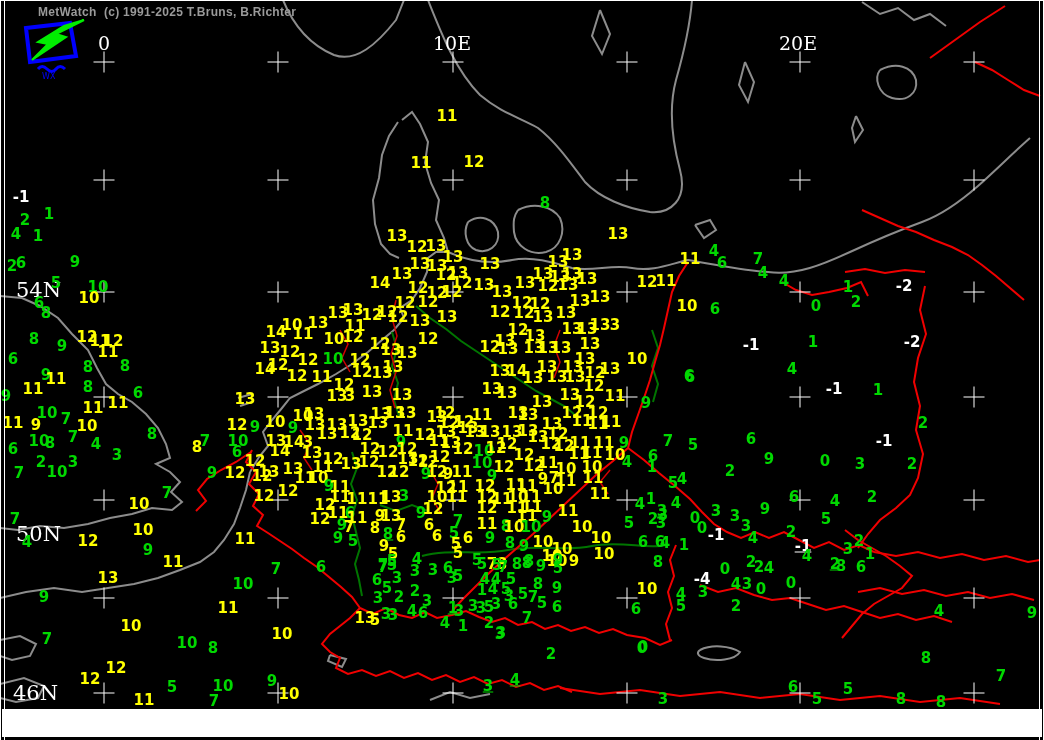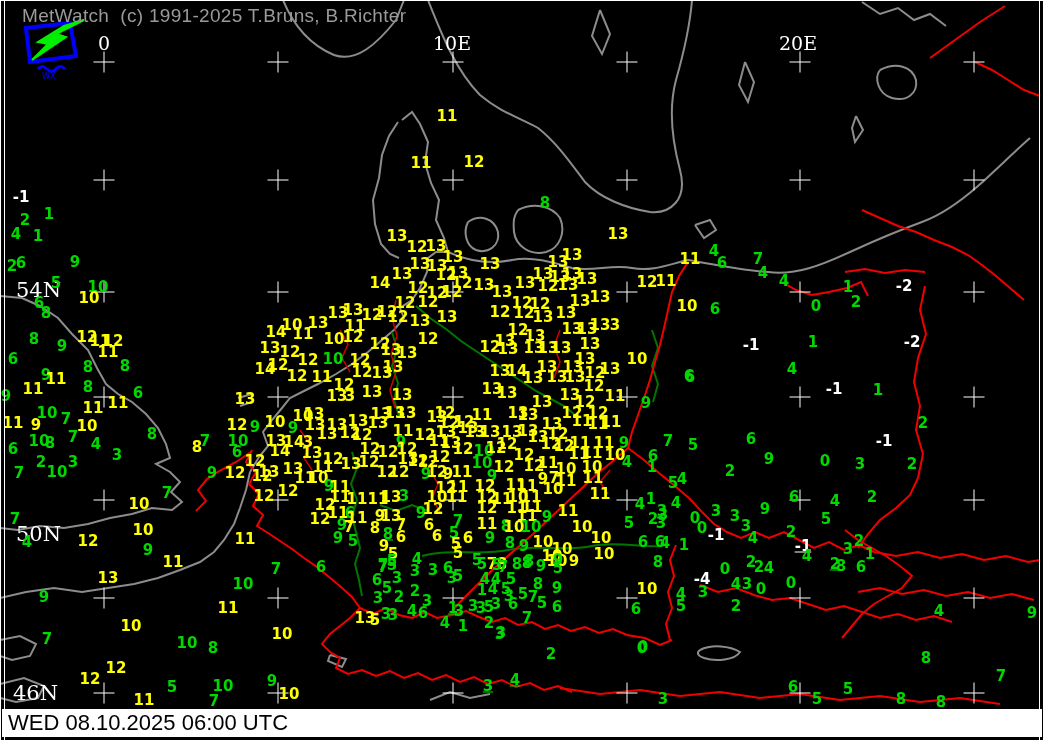--- a/index.html
+++ b/index.html
@@ -5,23 +5,24 @@
   html,body{margin:0;padding:0;background:#222;}
   .screen{
     position:relative;width:1044px;height:740px;background:#000;
     overflow:hidden;font-family:"DejaVu Sans",sans-serif;
     box-sizing:border-box;
   }
   .frame{position:absolute;background:#fff;z-index:40;}
   .map-area{position:absolute;left:0;top:0;width:1044px;height:710px;}
   svg.geo{position:absolute;left:0;top:0;z-index:1;}
   .copyright{
-    position:absolute;left:22px;top:5px;z-index:10;
-    color:#9a9a9a;font-size:19px;letter-spacing:.3px;white-space:pre;
+    position:absolute;left:38px;top:5px;z-index:10;
+    color:#9a9a9a;font-size:12px;letter-spacing:.3px;white-space:pre;
     font-family:"Liberation Sans",sans-serif;
+    font-weight:bold;
   }
   .logo{position:absolute;left:12px;top:16px;z-index:10;}
   .cross{position:absolute;width:21px;height:21px;transform:translate(-50%,-50%);z-index:4;}
   .cross:before,.cross:after{content:"";position:absolute;background:var(--cross,#fff);}
   .cross:before{left:0;right:0;top:10px;height:1px;}
   .cross:after{top:0;bottom:0;left:10px;width:1px;}
   .lon,.lat{
     position:absolute;color:#fff;z-index:6;
     font-family:"DejaVu Serif",serif;
   }
@@ -700,15 +701,14 @@
       </div>
   </div>
 
   <div class="frame" style="left:0;top:0;width:1044px;height:1px"></div>
   <div class="frame" style="left:0;top:0;width:1px;height:740px"></div>
   <div class="frame" style="left:4px;top:0;width:1px;height:740px"></div>
   <div class="frame" style="left:1043px;top:0;width:1px;height:740px"></div>
   <div class="frame" style="left:1039px;top:0;width:1px;height:740px"></div>
 
   <div class="status-bar">
-    <span class="dt">WED 08.10.2025 06:00 UTC</span>
   </div>
 </div>
 
 </body></html>

